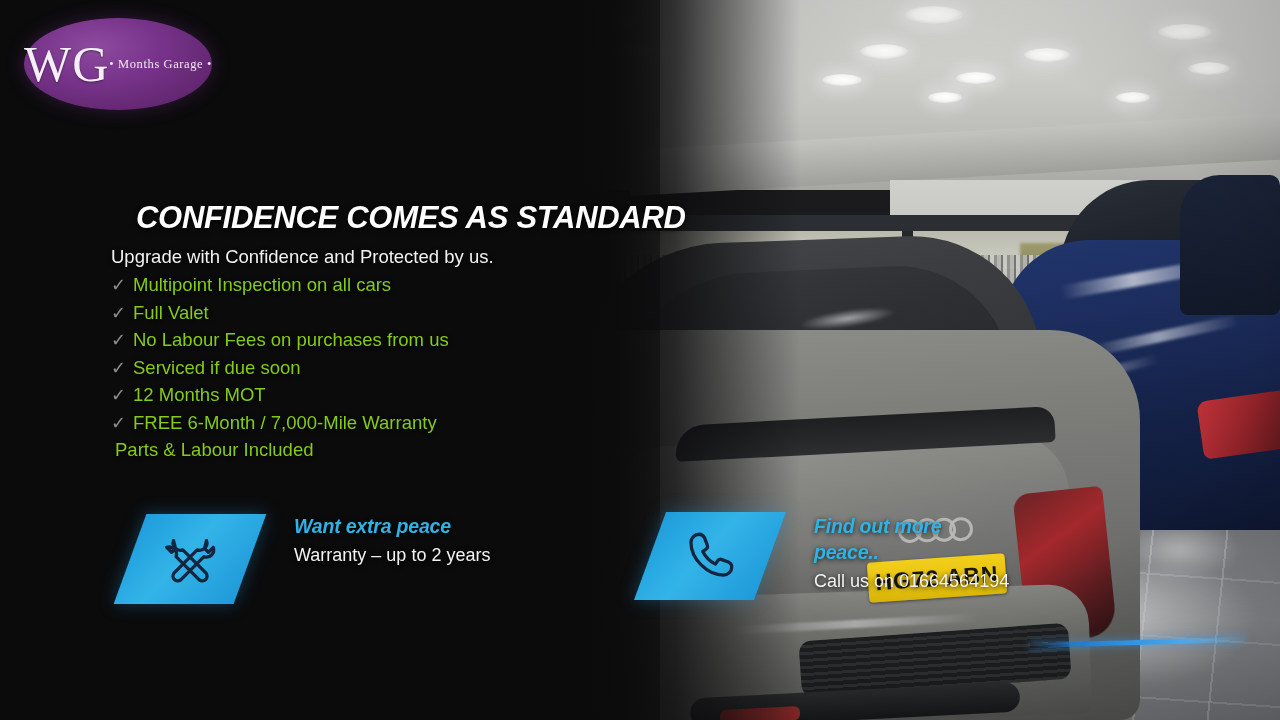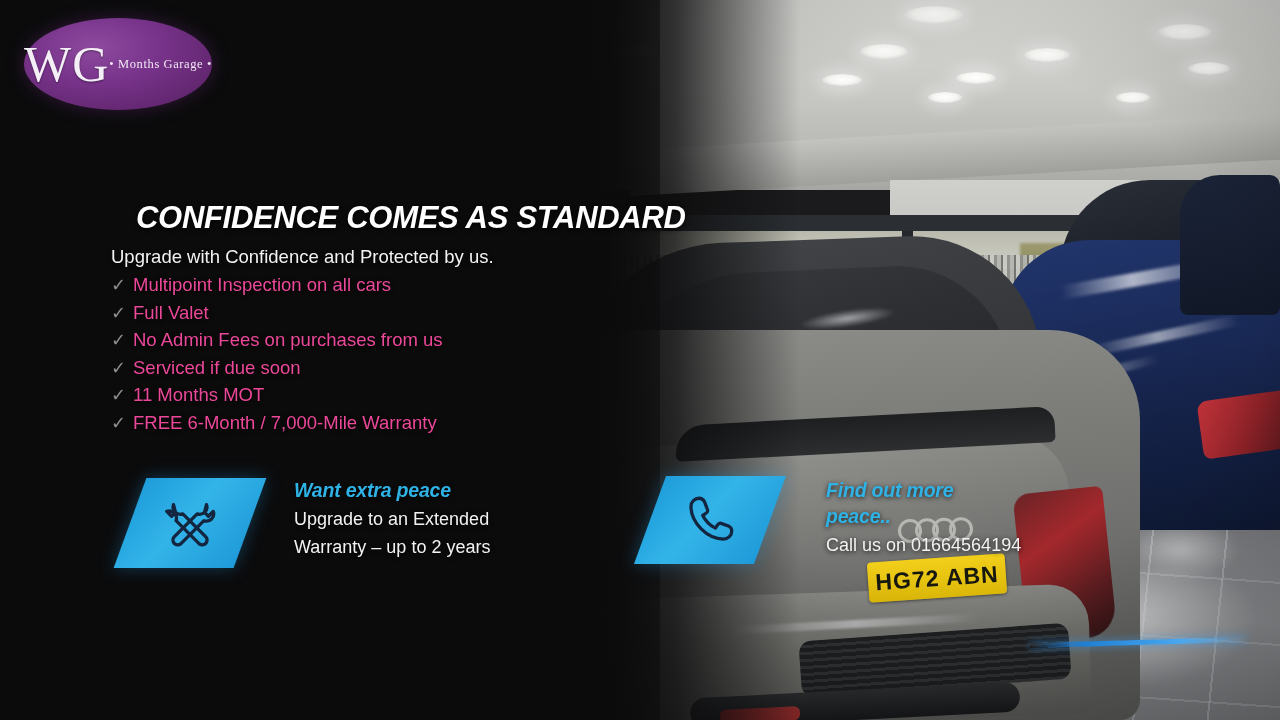--- a/index.html
+++ b/index.html
@@ -340,27 +340,27 @@
   #benefits {
     position:absolute; left:111px; top:274px; width:520px;
   }
   .benefit {
     display:flex; align-items:baseline; height:27.5px;
   }
   .benefit .tick {
     width:22px; flex:0 0 22px; color:#8e8e8e; font-size:18px; line-height:1;
   }
   .benefit .btext {
-    font-size:18.5px; color:#ec4899; white-space:nowrap;
+    font-size:18.5px; color:#84cc16; white-space:nowrap;
     text-shadow:0 1px 4px rgba(0,0,0,.8);
   }
   .benefit.noTick { padding-left:4px; }
 
   
-  .promo { position:absolute; }
+  .promo { position:absolute;margin-top:36px; }
   .promo-icon {
     position:absolute; left:0; top:0;
     transform:skewX(-20deg);
     background:linear-gradient(118deg,#1e9ddb 0%,#33b4e8 45%,#1f9ad9 100%);
     display:flex; align-items:center; justify-content:center;
     box-shadow:0 0 16px rgba(35,150,215,.35);
   }
   .promo-icon > svg { transform:skewX(20deg); }
   .promo-text { position:absolute; }
   .promo-head {
@@ -370,21 +370,21 @@
   }
   .promo-body {
     font-size:18px; color:#f2f2f2; line-height:1.56; margin-top:1px;
     text-shadow:0 1px 5px rgba(0,0,0,.9);
   }
   #promo-warranty { left:112px; top:472px; width:470px; height:120px; }
   #promo-warranty .promo-icon { width:120px; height:90px; top:6px; left:18px; }
   #promo-warranty .promo-text { left:182px; top:6px; }
   #promo-call { left:636px; top:472px; width:430px; height:110px; }
   #promo-call .promo-icon { width:120px; height:88px; top:4px; left:14px; }
-  #promo-call .promo-text { left:190px; top:6px; }
+  #promo-call .promo-text { left:178px; top:6px; }
   #promo-call .promo-head { line-height:1.33; }
 </style>
 </head>
 <body>
 
 <div id="stage">
 
   <div id="photo">
 
     <div class="ceiling"></div>
@@ -484,49 +484,52 @@
     <div class="benefit">
       <span class="tick">✓</span>
       <span class="btext">Multipoint Inspection on all cars</span>
     </div>
     <div class="benefit">
       <span class="tick">✓</span>
       <span class="btext">Full Valet</span>
     </div>
     <div class="benefit">
       <span class="tick">✓</span>
-      <span class="btext">No Admin Fees on purchases from us</span>
+      <span class="btext">No Labour Fees on purchases from us</span>
     </div>
     <div class="benefit">
       <span class="tick">✓</span>
       <span class="btext">Serviced if due soon</span>
     </div>
     <div class="benefit">
       <span class="tick">✓</span>
-      <span class="btext">11 Months MOT</span>
+      <span class="btext">12 Months MOT</span>
     </div>
     <div class="benefit">
       <span class="tick">✓</span>
       <span class="btext">FREE 6-Month / 7,000-Mile Warranty</span>
+    </div>
+    <div class="benefit noTick">
+
+      <span class="btext">Parts &amp; Labour Included</span>
     </div>
   </div>
 
   <div class="promo" id="promo-warranty">
     <div class="promo-icon">
       <svg width="62" height="62" viewBox="0 0 64 64" fill="none" stroke="#13253f" stroke-width="3.4" stroke-linecap="round" stroke-linejoin="round">
         <path d="M15 13a7.5 7.5 0 0 0 9.6 9.6l24 24a5 5 0 0 1-7 7l-24-24A7.5 7.5 0 0 0 8 20l5 5 4-4-2-8z"></path>
         <path d="M49 13a7.5 7.5 0 0 1-9.6 9.6l-24 24a5 5 0 0 0 7 7l24-24A7.5 7.5 0 0 0 56 20l-5 5-4-4 2-8z"></path>
       </svg>
     </div>
     <div class="promo-text">
       <div class="promo-head">
         <div>Want extra peace</div>
       </div>
       <div class="promo-body">
-        <div>Upgrade to an Extended</div>
         <div>Warranty – up to 2 years</div>
       </div>
     </div>
   </div>
 
   <div class="promo" id="promo-call">
     <div class="promo-icon">
       <svg width="58" height="58" viewBox="0 0 64 64" fill="none" stroke="#13253f" stroke-width="3.6" stroke-linecap="round" stroke-linejoin="round">
         <path d="M20 8c-5 0-9 4-9 9 0 18 18 36 36 36 5 0 9-4 9-9 0-2-1-4-3-5l-8-3c-2-1-4 0-5 2l-2 3c-6-3-11-8-14-14l3-2c2-1 3-3 2-5l-3-8c-1-2-3-4-6-4z"></path>
       </svg>

